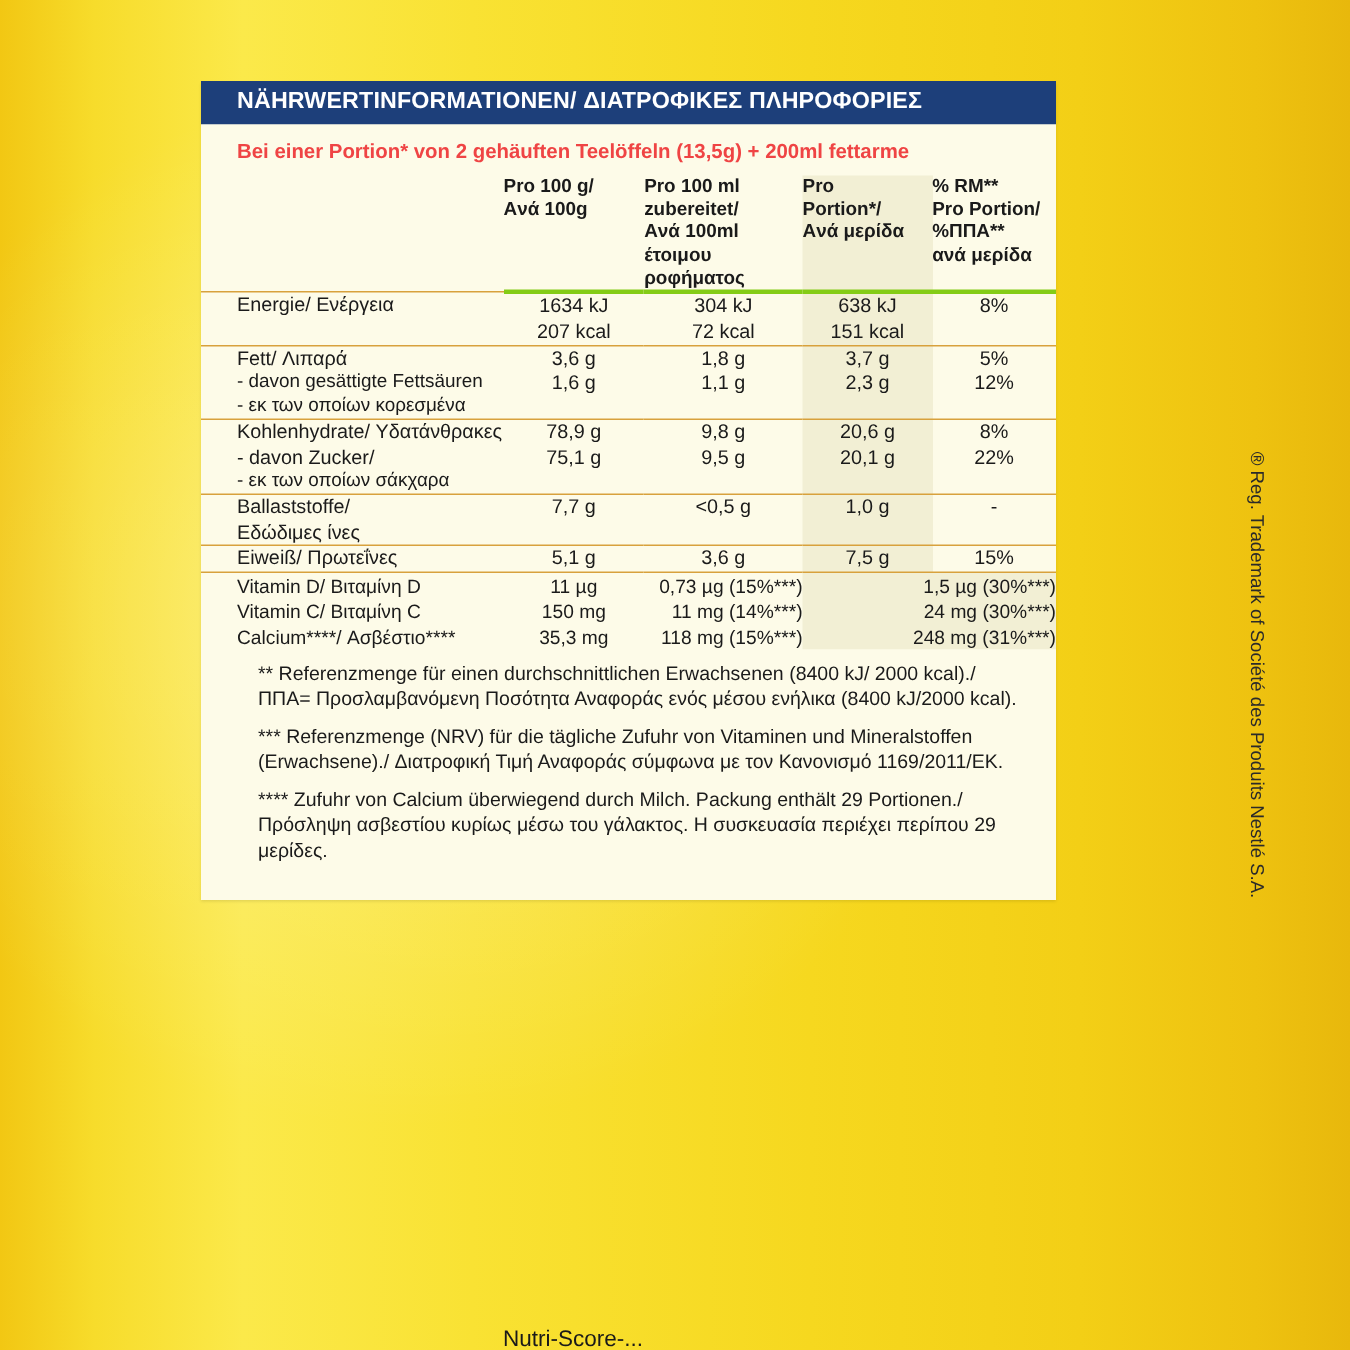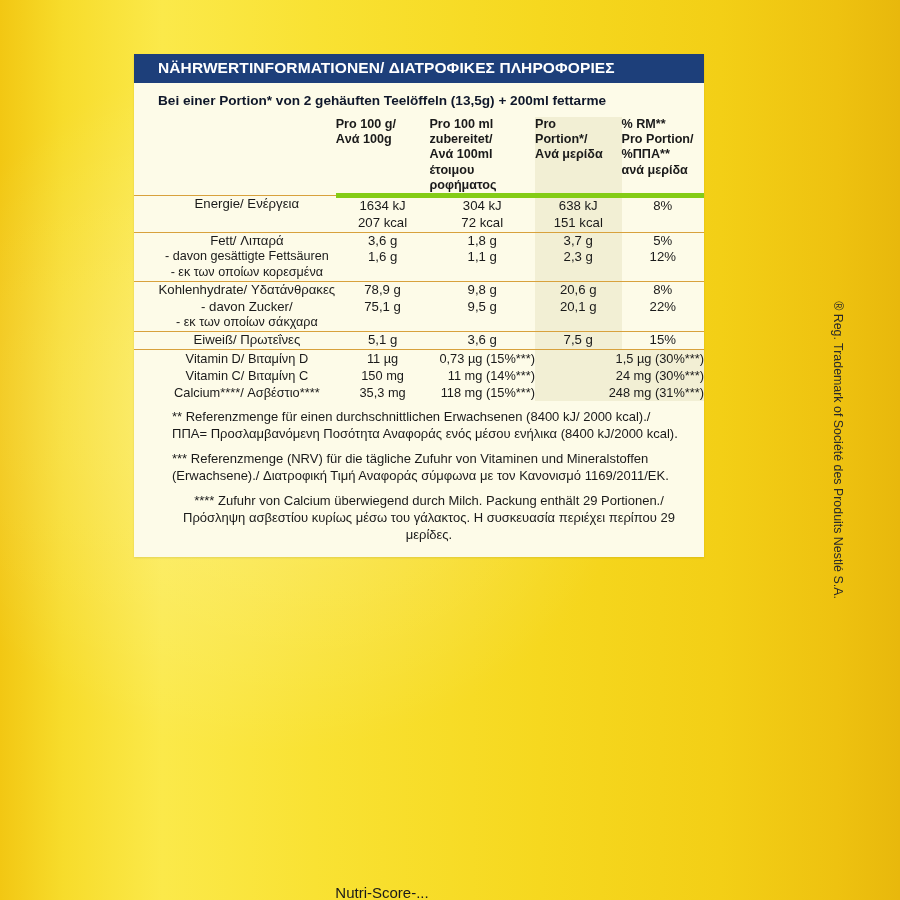--- a/index.html
+++ b/index.html
@@ -47,21 +47,21 @@
     white-space: nowrap;
     overflow: hidden;
   }
   .panel-header .de { }
   .panel-header .gr { font-weight: bold; margin-top: 42px; }
 
   .portion {
     padding: 9px 16px 7px 24px;
     font-size: 13.6px;
     font-weight: bold;
-    color: #0f172a;
+    color: #ef4444;
     line-height: 1.28;
     background: #fdfbe8;
   }
 
   table.nutri {
     width: 100%;
     border-collapse: collapse;
     font-size: 13px;
     color: #1a1a1a;
     background: #fdfbe8;
@@ -75,63 +75,63 @@
   table.nutri td, table.nutri th {
     vertical-align: top;
     padding: 0;
   }
   .hrow th {
     font-weight: bold;
     font-size: 12.6px;
     line-height: 1.22;
     padding: 6px 6px 10px 6px;
     text-align: left;
-    border-bottom: 5px solid #84cc16;
+    border-bottom: 3px solid #84cc16;
   }
   .hrow th.first { padding-left: 24px; border-bottom: 1px solid #d8a13c; }
   .col-shade { background: #f2efd4; }
 
   .datarow td {
     border-bottom: 1px solid #d8a13c;
     padding: 7px 6px 7px 6px;
     line-height: 1.26;
     font-size: 13.2px;
   }
   .datarow td.label {
     padding-left: 24px;
-    text-align: center;
+    text-align: left;
   }
   .datarow td.num {
     text-align: center;
   }
   .datarow.last td { border-bottom: none; }
   .sub { font-size: 12.6px; }
   .vitrow td {
     padding-top: 8px;
     padding-bottom: 8px;
     font-size: 12.8px;
     line-height: 1.34;
     border-bottom: none;
   }
   .vitrow td.num { text-align: center; white-space: nowrap; }
   .vitrow td.numl { text-align: right; white-space: nowrap; padding-left: 10px; }
 
   .footnotes {
-    padding: 8px 18px 14px 24px;
+    padding: 8px 18px 24px 24px;
     font-size: 13px;
     color: #1a1a1a;
     line-height: 1.3;
     background: #fdfbe8;
   }
   .footnotes p {
     margin: 0 0 8px 0;
     text-indent: 0;
     padding-left: 14px;
   }
-  .footnotes p:last-child { margin-bottom: 0; text-align: center; }
+  .footnotes p:last-child { margin-bottom: 0; }
 
   
   .vertical-legal {
     position: absolute;
     right: 6px;
     top: 50%;
     transform: translateY(-50%) rotate(90deg);
     transform-origin: center center;
     white-space: nowrap;
     font-size: 12.4px;
@@ -273,20 +273,38 @@
         <td class="num col-shade">
           <div>20,6 g</div>
           <div>20,1 g</div>
         </td>
         <td class="num">
           <div>8%</div>
           <div>22%</div>
         </td>
       </tr>
 
+      <tr class="datarow">
+        <td class="label">
+          <div>Ballaststoffe/</div>
+          <div>Εδώδιμες ίνες</div>
+        </td>
+        <td class="num">
+          <div>7,7 g</div>
+        </td>
+        <td class="num">
+          <div>&lt;0,5 g</div>
+        </td>
+        <td class="num col-shade">
+          <div>1,0 g</div>
+        </td>
+        <td class="num">
+          <div>-</div>
+        </td>
+      </tr>
 
       <tr class="datarow">
         <td class="label">
           <div>Eiweiß/ Πρωτεΐνες</div>
         </td>
         <td class="num">
           <div>5,1 g</div>
         </td>
         <td class="num">
           <div>3,6 g</div>

